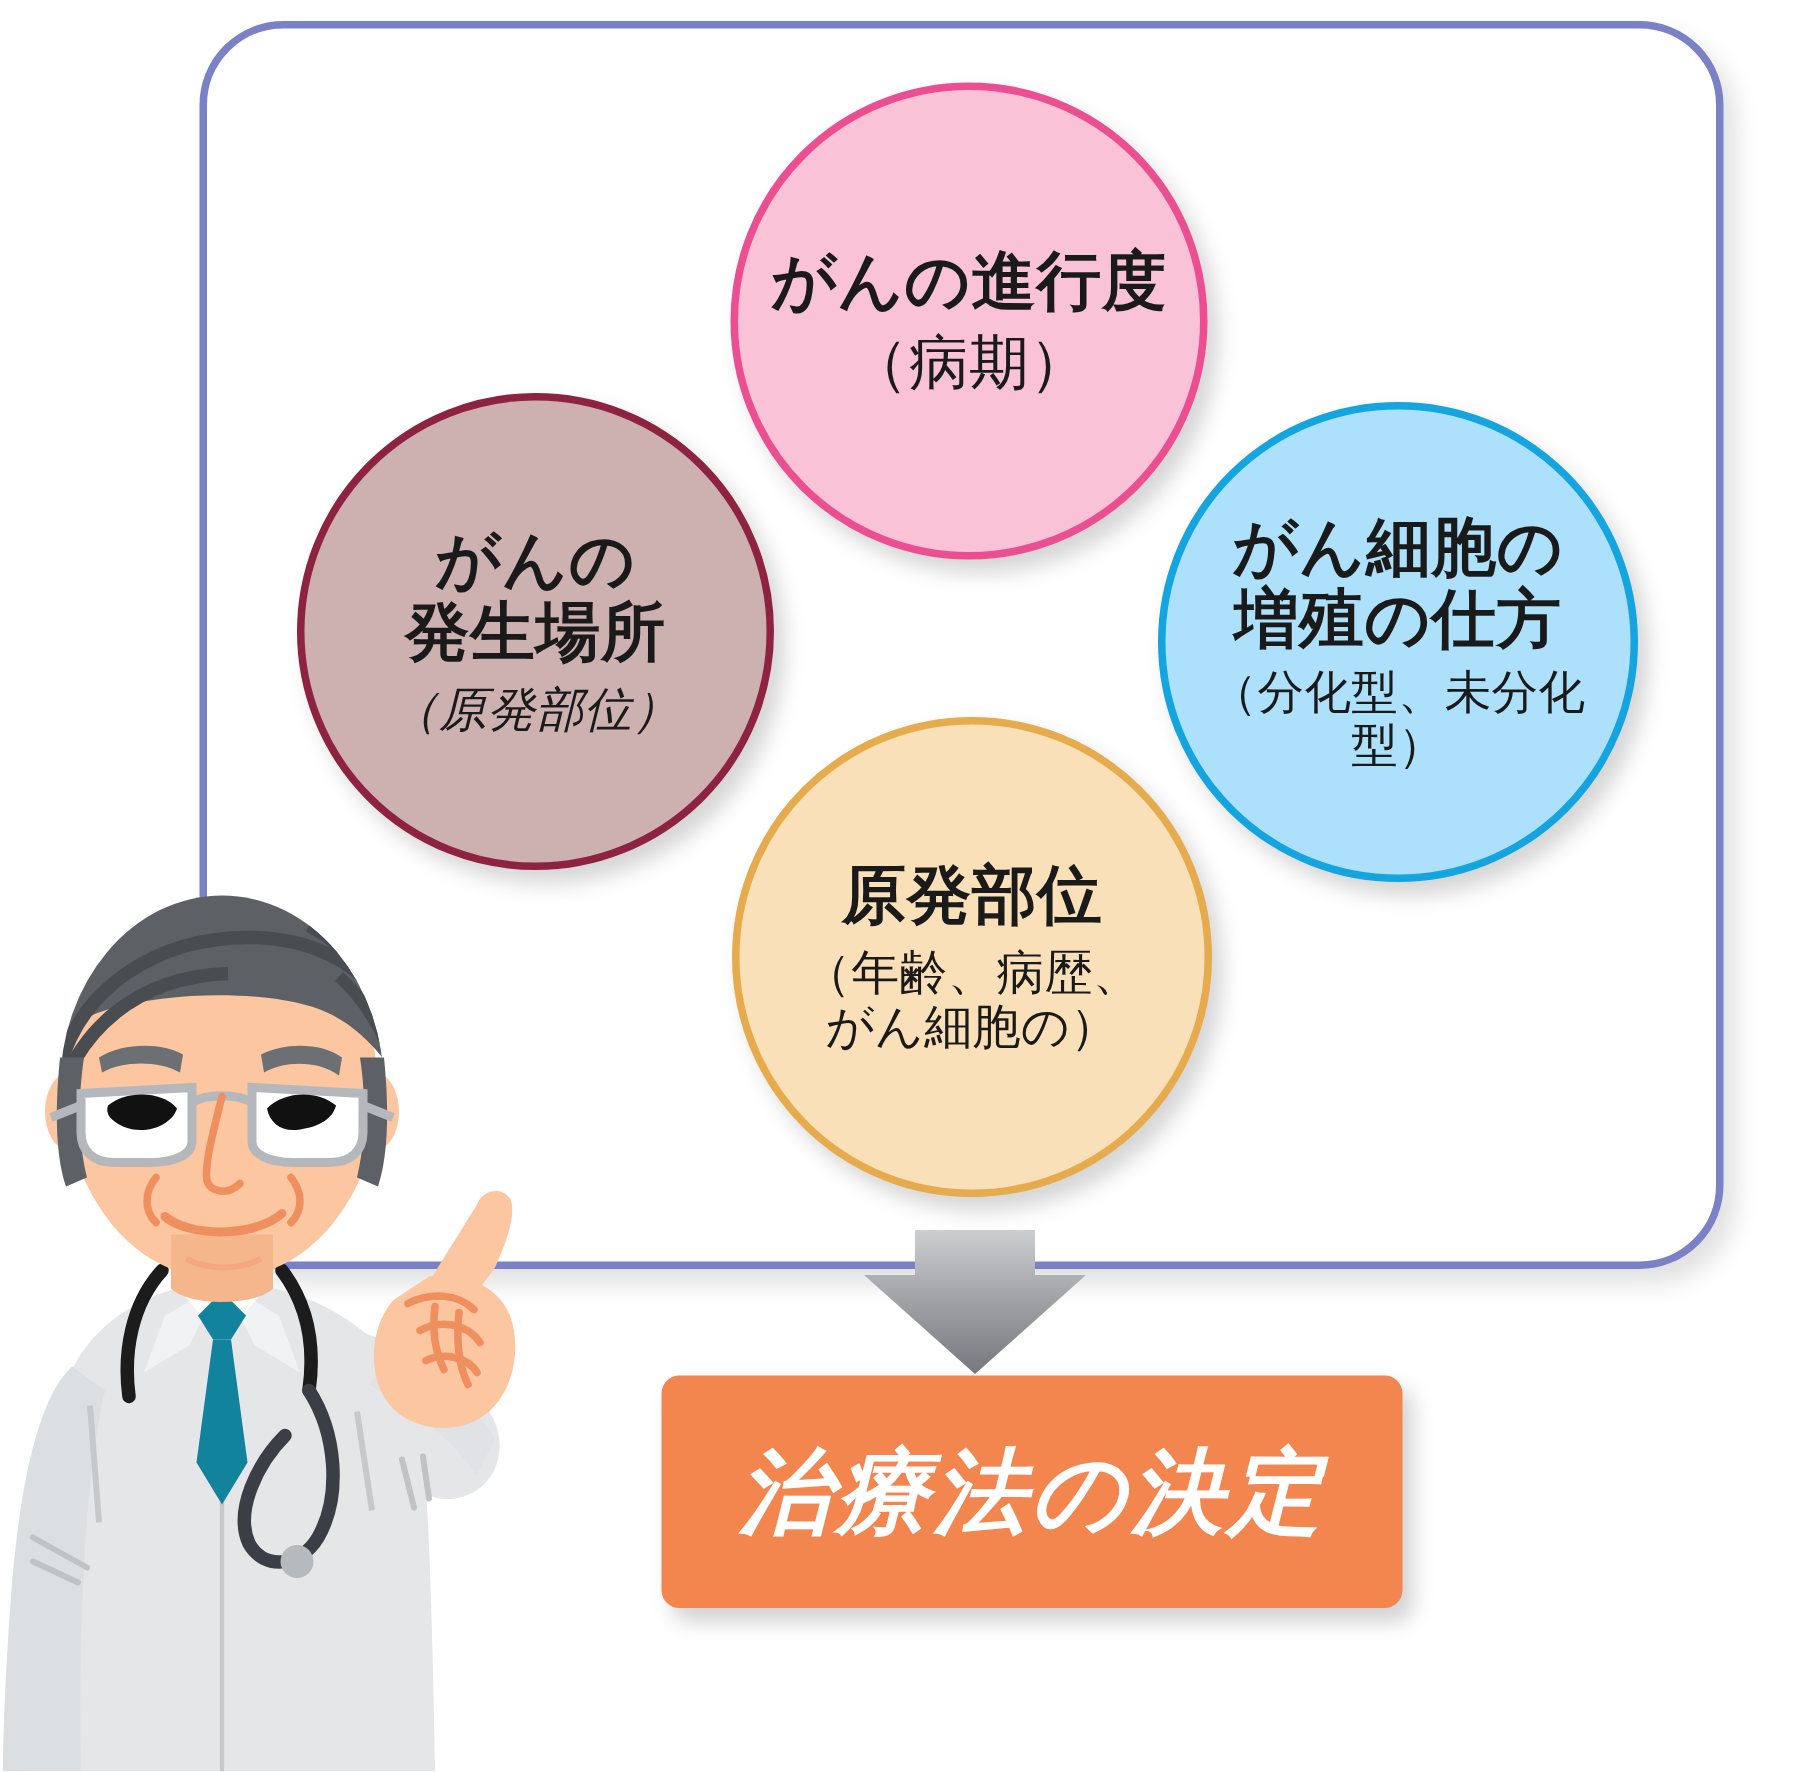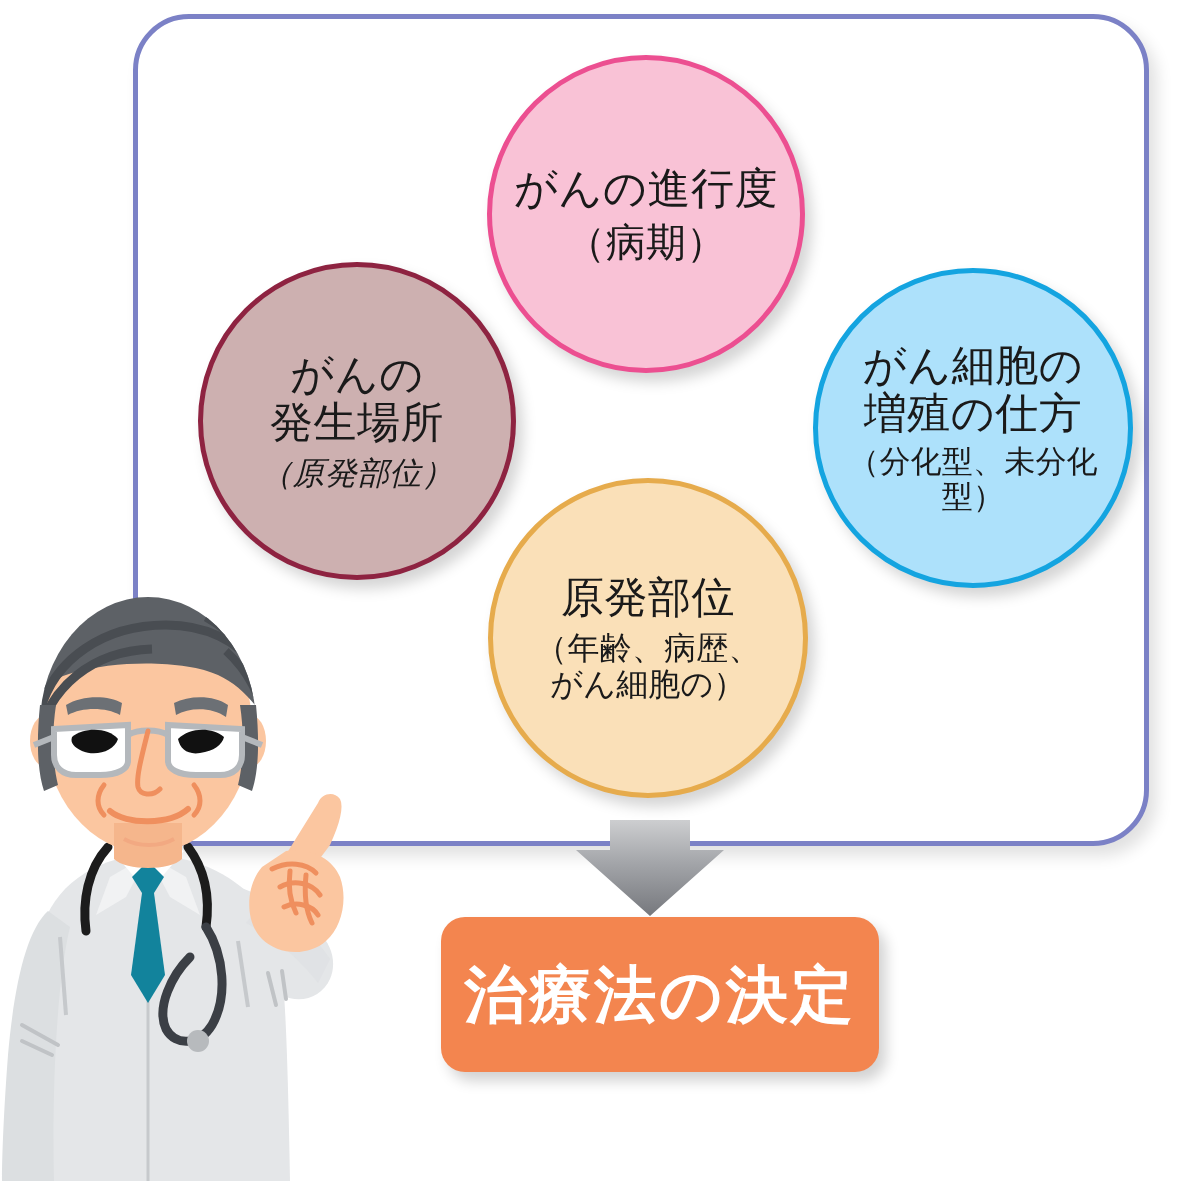--- a/index.html
+++ b/index.html
@@ -32,21 +32,21 @@
     display:flex;
     flex-direction:column;
     align-items:center;
     justify-content:center;
     text-align:center;
     color:#1a1a1a;
     box-shadow:7px 9px 14px rgba(0,0,0,.17);
     line-height:1.12;
   }
   .c-main{
-    font-weight:normal;
+    font-weight:bold;
     letter-spacing:.5px;
     white-space:pre-line;
     text-align:center;
   }
   .c-sub{
     white-space:pre-line;
     letter-spacing:.2px;
   }
 
   
@@ -60,21 +60,21 @@
   
   #circle-site{
     left:198px;top:262px;width:318px;height:318px;
     background:#cdb0b0;border:5px solid #8e2341;
   }
   #circle-site .c-main{font-size:43px;}
   #circle-site .c-sub{font-size:32px;margin-top:10px;font-style:italic;}
 
   
   #circle-growth{
-    left:813px;top:268px;width:320px;height:320px;
+    left:772px;top:268px;width:320px;height:320px;
     background:#ade1fb;border:5px solid #14a4e0;
   }
   #circle-growth .c-main{font-size:43px;}
   #circle-growth .c-sub{font-size:31px;margin-top:8px;}
 
   
   #circle-condition{
     left:488px;top:478px;width:320px;height:320px;
     background:#fae0b8;border:5px solid #e6ab4c;
   }
@@ -85,25 +85,26 @@
   .arrow{
     position:absolute;
     left:576px;top:820px;
     width:148px;height:96px;
   }
 
   
   .result-box{
     position:absolute;
     left:441px;top:917px;
-    width:438px;height:155px;
+    width:494px;height:155px;
     background:#f3854f;
-    border-radius:24px;
+    border-radius:12px;
     display:flex;align-items:center;justify-content:center;
     box-shadow:7px 9px 14px rgba(0,0,0,.18);
+    font-style:italic;
   }
   .result-box span{
     color:#ffffff;
     font-size:62px;
     font-weight:bold;
     letter-spacing:3px;
   }
 
   
   .doctor{position:absolute;left:0px;top:555px;width:420px;height:626px;}

